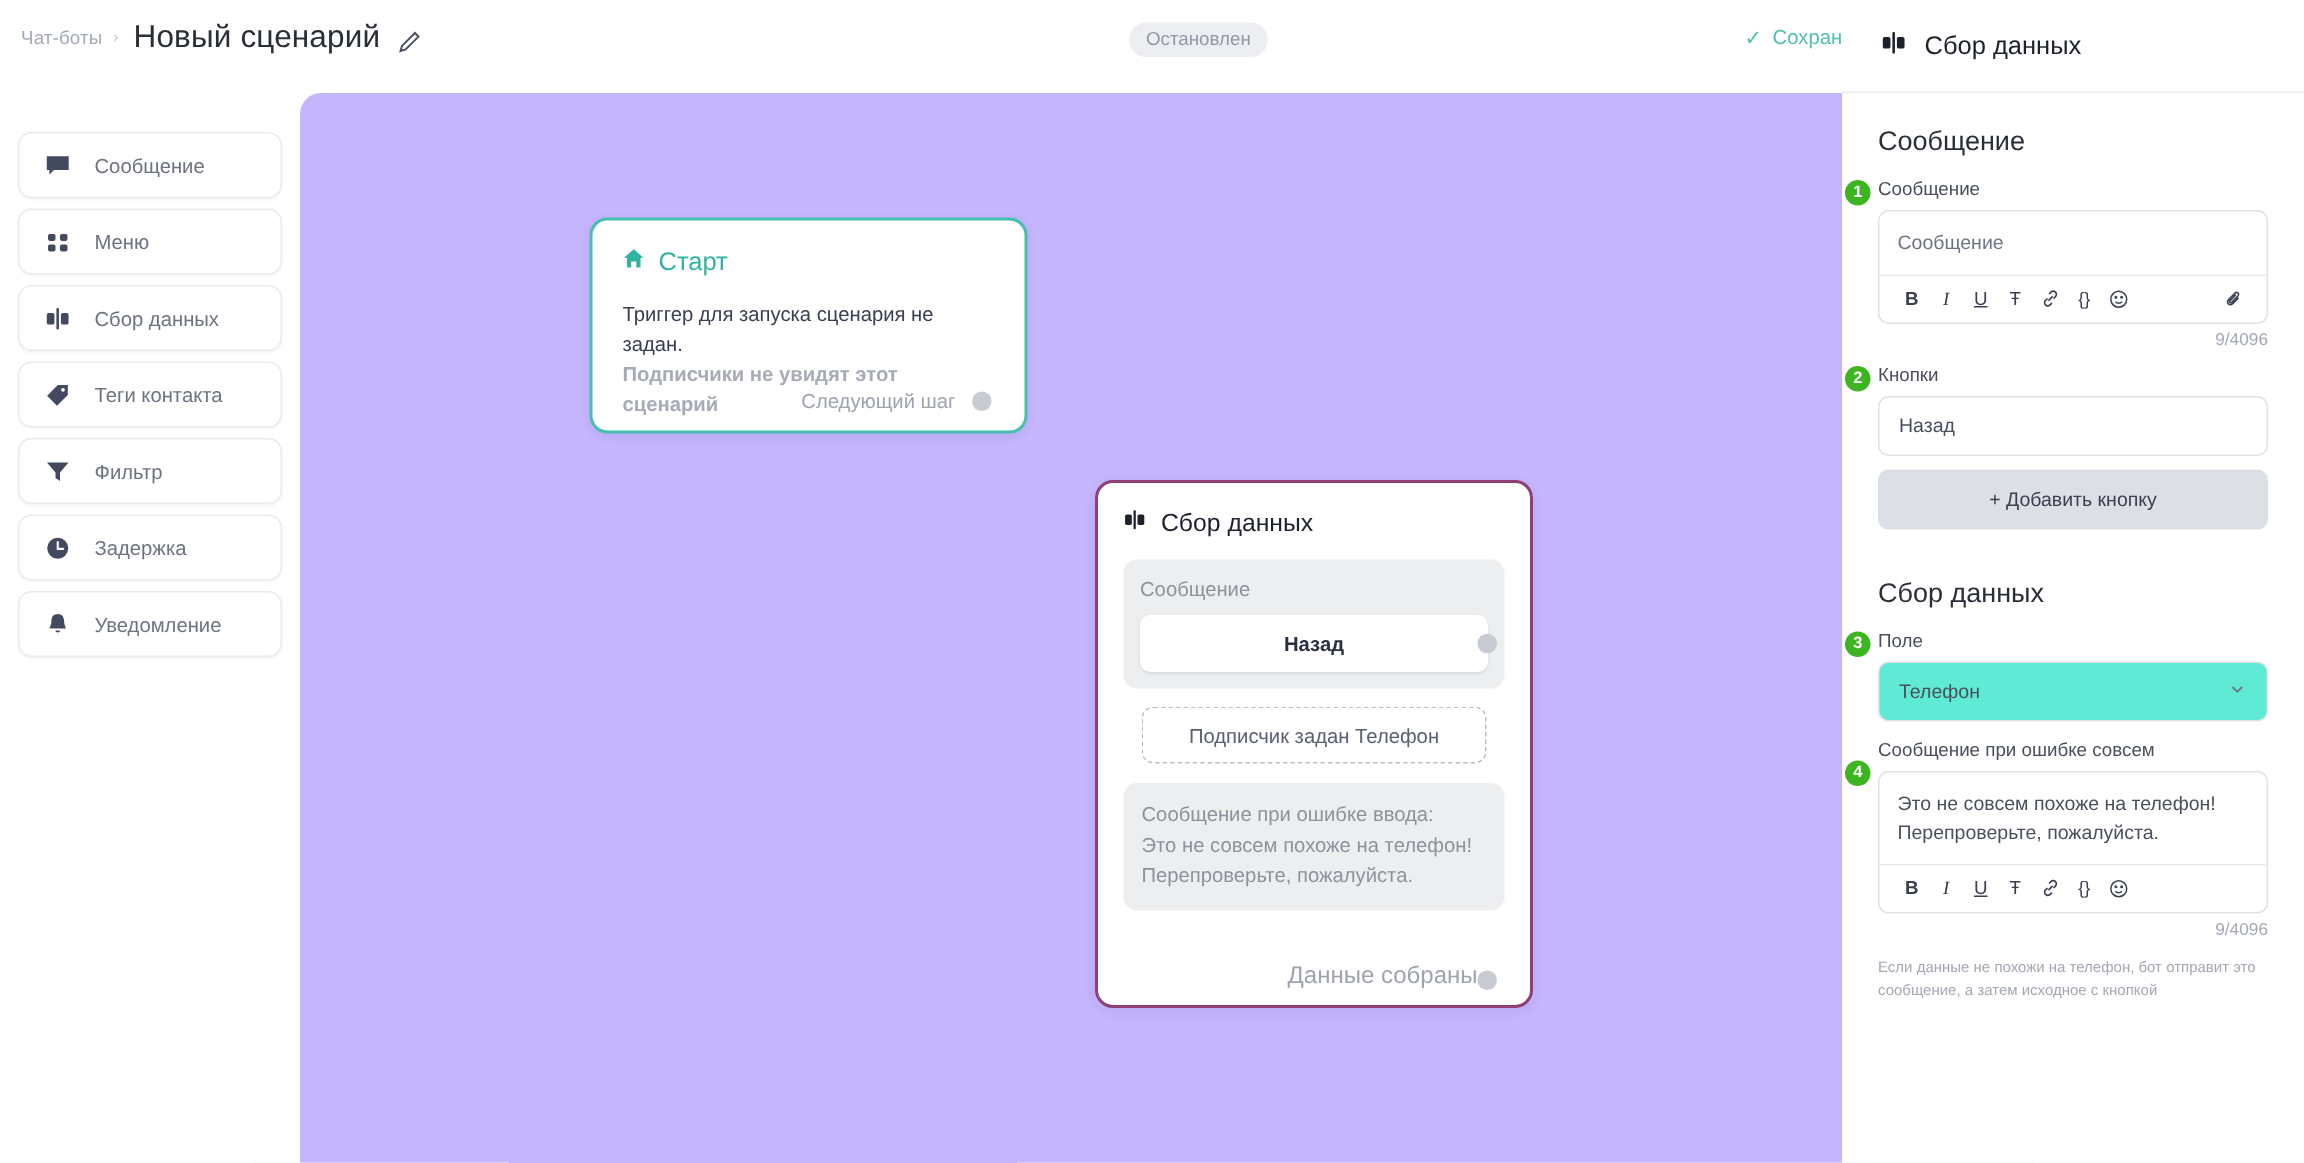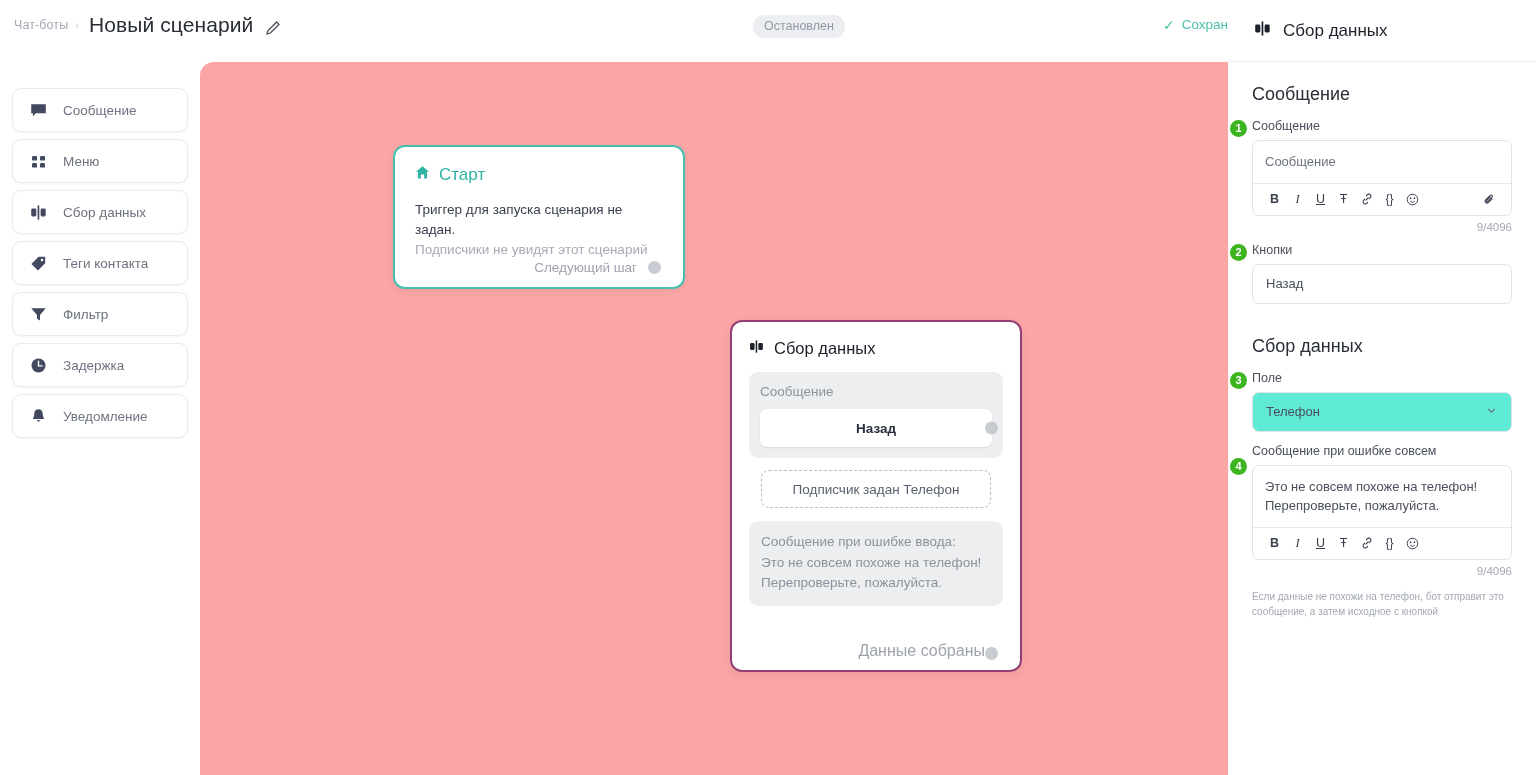--- a/index.html
+++ b/index.html
@@ -68,21 +68,21 @@
     color: #434a60;
   }
   .side-item .si-lbl {
     font-size: 13.5px; color: #6e7380;
   }
 
   
   #canvas {
     position: absolute; left: 200px; top: 62px;
     width: 1028px; height: 713px;
-    background: #fca5a5;
+    background: #c4b5fd;
     border-top-left-radius: 14px;
     overflow: hidden;
   }
 
   .node {
     position: absolute;
     background: #ffffff;
     border-radius: 12px;
   }
   
@@ -90,21 +90,21 @@
     left: 193px; top: 83px; width: 292px; height: 144px;
     border: 2px solid #45bfae;
     box-shadow: 0 2px 7px rgba(40,60,80,.07);
     padding: 18px 20px 0 20px;
   }
   #node-start .nh {
     display: flex; align-items: center; gap: 9px;
     color: #2fb3a2; font-size: 17px; margin-bottom: 15px;
   }
   #node-start .nbody-1 { font-size: 13.5px; color: #3b4050; line-height: 1.45; }
-  #node-start .nbody-2 { font-size: 13.5px; color: #a7abb5; line-height: 1.45; margin-top: 1px; }
+  #node-start .nbody-2 { font-size: 13.5px; color: #a7abb5; line-height: 1.45; margin-top: 1px; font-weight: bold; }
   #node-start .nfoot {
     position: absolute; right: 22px; bottom: 12px;
     display: flex; align-items: center; gap: 11px;
     font-size: 13.5px; color: #9fa3ae;
   }
   .port {
     width: 13px; height: 13px; border-radius: 50%;
     background: #c9cbd2; flex: 0 0 13px;
   }
 
@@ -436,20 +436,23 @@
       <div class="counter">9/4096</div>
     </div>
 
     <div class="field-row" style="margin-top:6px;">
       <span class="step-badge" style="top:1px;">2</span>
       <span class="field-label">Кнопки</span>
 
       <div class="simple-input">
         <span>Назад</span>
       </div>
+      <div class="add-btn">
+        <span>+ Добавить кнопку</span>
+      </div>
     </div>
 
     <div class="sec-gap"></div>
 
     <div class="sec-title">Сбор данных</div>
 
     <div class="field-row">
       <span class="step-badge" style="top:1px;">3</span>
       <span class="field-label">Поле</span>
 

